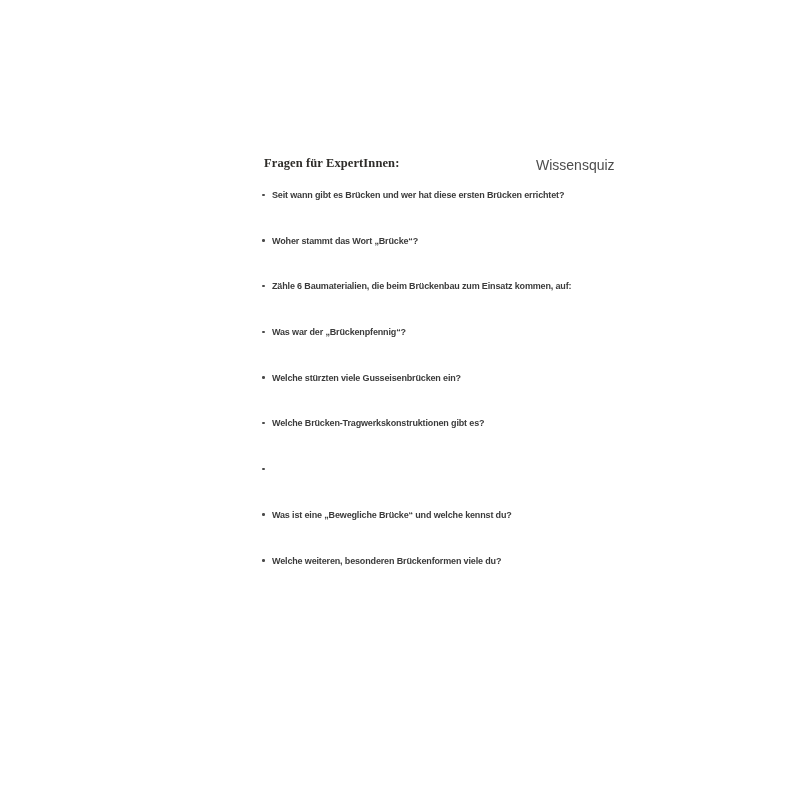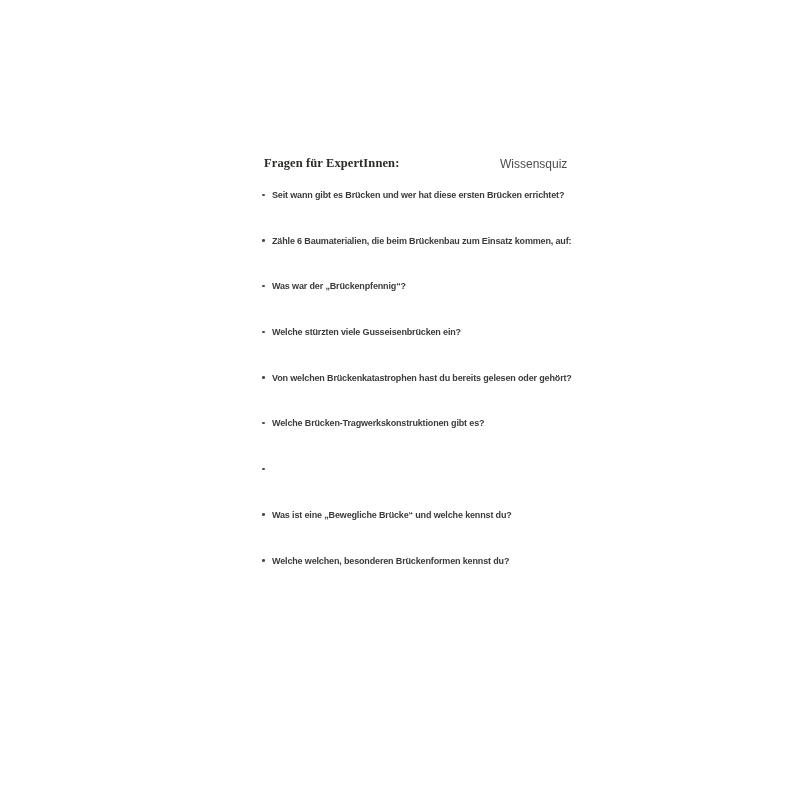--- a/index.html
+++ b/index.html
@@ -22,24 +22,24 @@
     margin: 3px;
     font-family: "Liberation Serif", "DejaVu Serif", serif;
     font-size: 12.5px;
     font-weight: 700;
     letter-spacing: 0.1px;
     color: #2e2c29;
     white-space: nowrap;
   }
   .corner-label {
     position: absolute;
-    left: 500px;
+    left: 536px;
     top: 157px;
     font-family: "Liberation Sans", sans-serif;
-    font-size: 12px;
+    font-size: 14px;
     font-weight: 400;
     color: #4d4d4d;
     white-space: nowrap;
   }
   .question-list {
     position: absolute;
     left: 262px;
     top: 189px;
     margin: 0;
     padding: 0;
@@ -81,44 +81,44 @@
 
   <span class="corner-label">Wissensquiz</span>
 
   <ul class="question-list">
     <li class="question-item">
       <span class="bullet"></span>
       <span class="qtext">Seit wann gibt es Brücken und wer hat diese ersten Brücken errichtet?</span>
     </li>
     <li class="question-item">
       <span class="bullet"></span>
+      <span class="qtext">Woher stammt das Wort „Brücke“?</span>
+    </li>
+    <li class="question-item">
+      <span class="bullet"></span>
       <span class="qtext">Zähle 6 Baumaterialien, die beim Brückenbau zum Einsatz kommen, auf:</span>
     </li>
     <li class="question-item">
       <span class="bullet"></span>
       <span class="qtext">Was war der „Brückenpfennig“?</span>
     </li>
     <li class="question-item">
       <span class="bullet"></span>
       <span class="qtext">Welche stürzten viele Gusseisenbrücken ein?</span>
-    </li>
-    <li class="question-item">
-      <span class="bullet"></span>
-      <span class="qtext">Von welchen Brückenkatastrophen hast du bereits gelesen oder gehört?</span>
     </li>
     <li class="question-item">
       <span class="bullet"></span>
       <span class="qtext">Welche Brücken-Tragwerkskonstruktionen gibt es?</span>
     </li>
     <li class="question-item">
       <span class="bullet"></span>
     </li>
     <li class="question-item">
       <span class="bullet"></span>
       <span class="qtext">Was ist eine „Bewegliche Brücke“ und welche kennst du?</span>
     </li>
     <li class="question-item">
       <span class="bullet"></span>
-      <span class="qtext">Welche welchen, besonderen Brückenformen kennst du?</span>
+      <span class="qtext">Welche weiteren, besonderen Brückenformen viele du?</span>
     </li>
   </ul>
 
 </div>
 
 </body></html>

